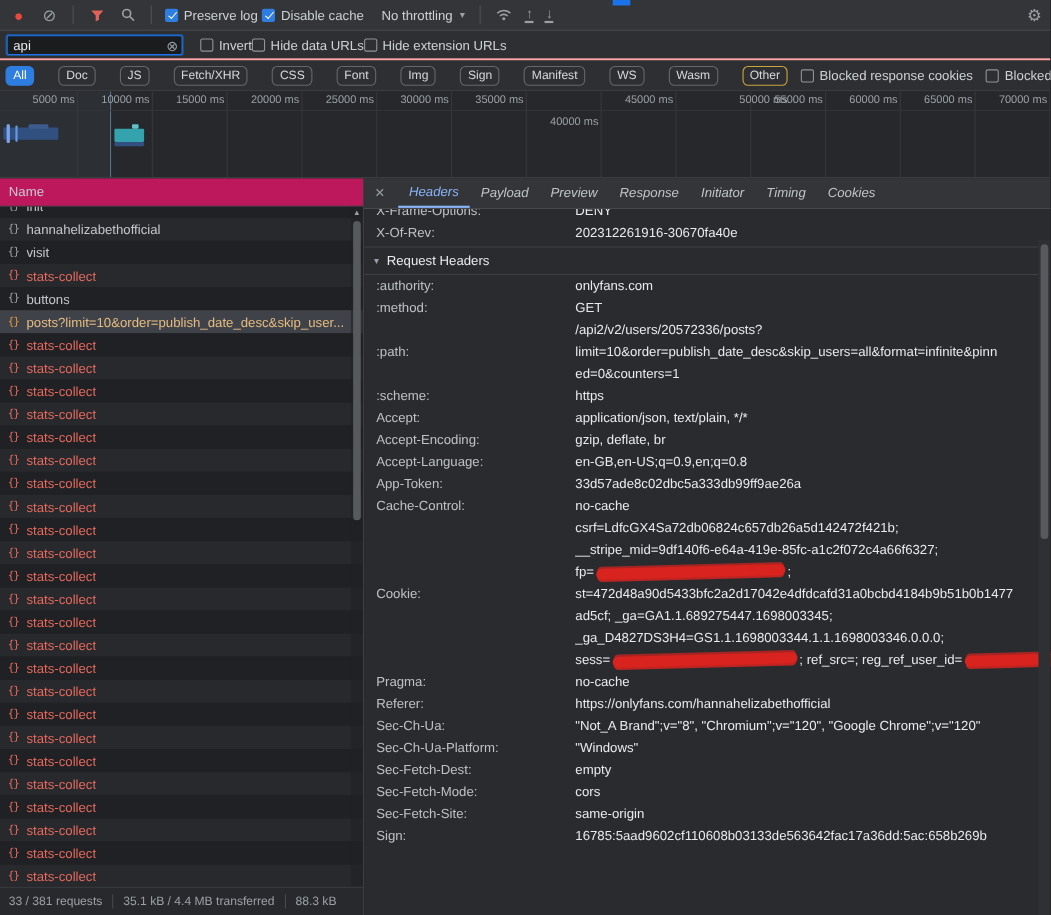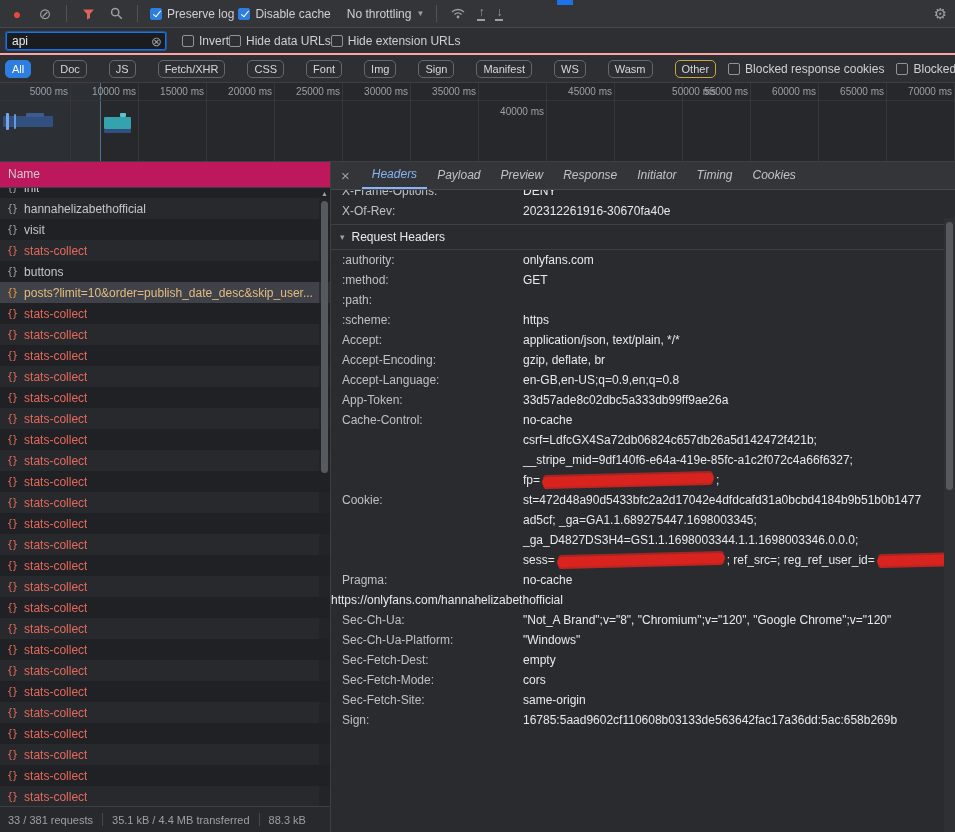--- a/index.html
+++ b/index.html
@@ -439,20 +439,25 @@
               </div>
             </div>
             <div class="hdr-row">
               <div class="hdr-name">:method:</div>
               <div class="hdr-value">
                 <div class="hdr-line">GET</div>
               </div>
             </div>
             <div class="hdr-row">
               <div class="hdr-name">:path:</div>
+              <div class="hdr-value">
+                <div class="hdr-line">/api2/v2/users/20572336/posts?</div>
+                <div class="hdr-line">limit=10&amp;order=publish_date_desc&amp;skip_users=all&amp;format=infinite&amp;pinn</div>
+                <div class="hdr-line">ed=0&amp;counters=1</div>
+              </div>
             </div>
             <div class="hdr-row">
               <div class="hdr-name">:scheme:</div>
               <div class="hdr-value">
                 <div class="hdr-line">https</div>
               </div>
             </div>
             <div class="hdr-row">
               <div class="hdr-name">Accept:</div>
               <div class="hdr-value">
@@ -495,20 +500,21 @@
                 <div class="hdr-line">sess=<span class="redaction" style="width: 168px;"></span>; ref_src=; reg_ref_user_id=<span class="redaction" style="width: 92px;"></span></div>
               </div>
             </div>
             <div class="hdr-row">
               <div class="hdr-name">Pragma:</div>
               <div class="hdr-value">
                 <div class="hdr-line">no-cache</div>
               </div>
             </div>
             <div class="hdr-row">
+              <div class="hdr-name">Referer:</div>
               <div class="hdr-value">
                 <div class="hdr-line">https://onlyfans.com/hannahelizabethofficial</div>
               </div>
             </div>
             <div class="hdr-row">
               <div class="hdr-name">Sec-Ch-Ua:</div>
               <div class="hdr-value">
                 <div class="hdr-line">"Not_A Brand";v="8", "Chromium";v="120", "Google Chrome";v="120"</div>
               </div>
             </div>

